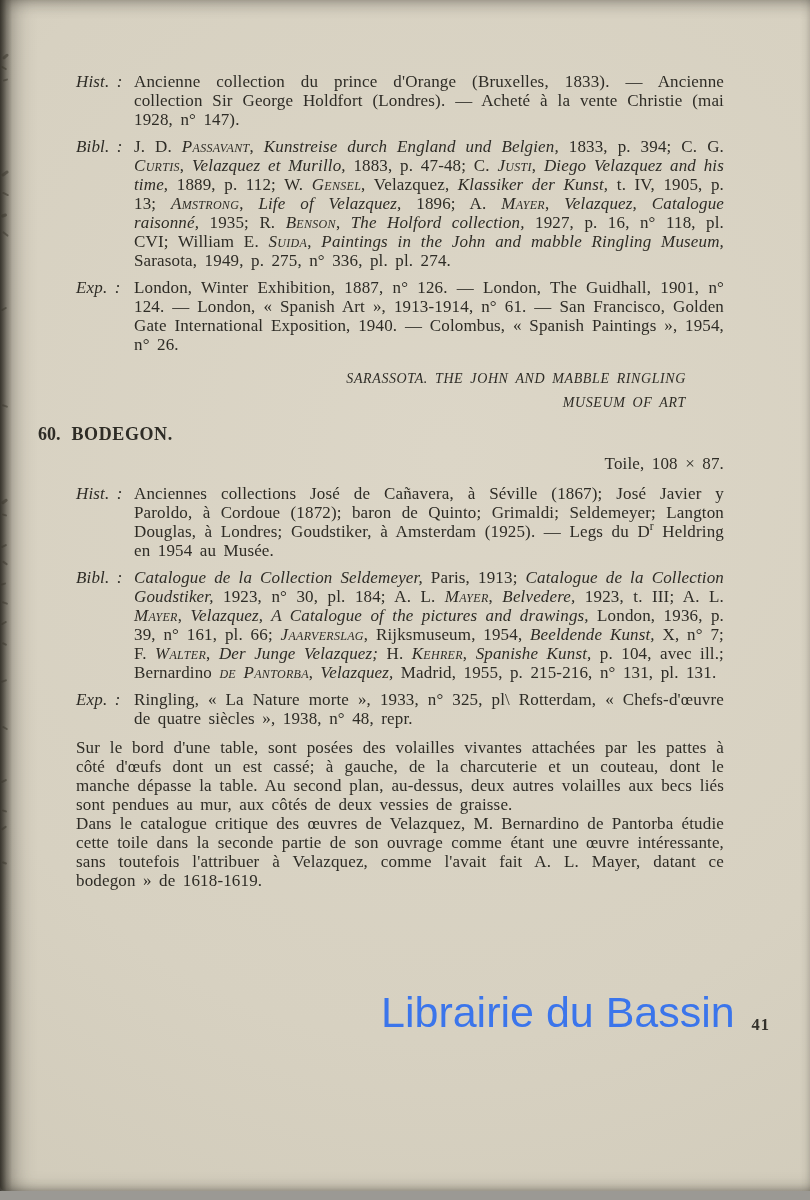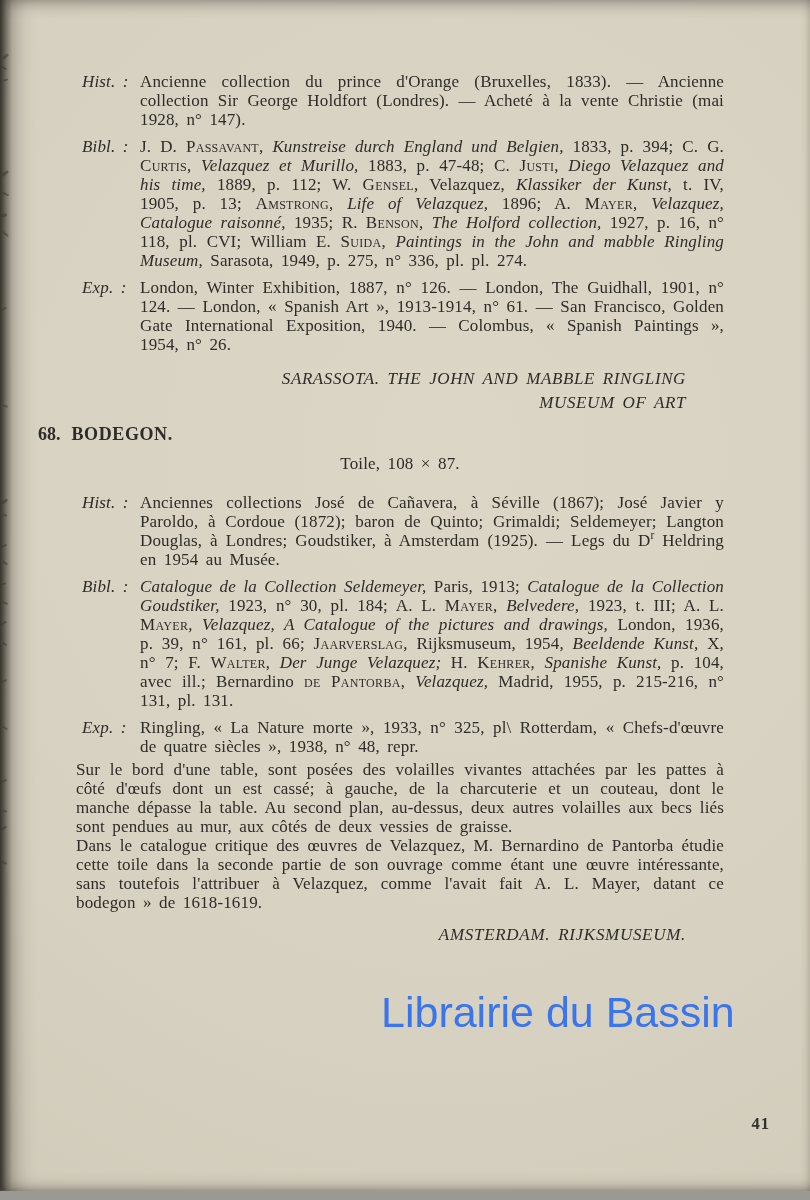--- a/index.html
+++ b/index.html
@@ -21,44 +21,44 @@
   .spine{
     position:absolute;left:0;top:0;width:12px;height:1191px;
     background:linear-gradient(90deg, rgba(45,42,35,.85) 0%, rgba(92,88,78,.45) 55%, rgba(92,88,78,0) 100%);
   }
   .bmark{position:absolute;background:rgba(58,53,43,.5);border-radius:2px;}
   .content{
     position:absolute;left:76px;top:72px;width:648px;
     font-size:17px;line-height:19px;color:#2e2c26;
     text-align:justify;word-spacing:3px;letter-spacing:.15px;
   }
-  .entry{position:relative;padding-left:58px;margin:0 0 8px 6px;}
+  .entry{position:relative;padding-left:58px;margin:0 0 8px 0;}
   .entry .lbl{position:absolute;left:0;top:0;font-style:italic;}
   .s-n{}
   .s-i{font-style:italic;}
-  .s-sc{font-variant:small-caps;letter-spacing:.3px;}
+  .s-sc{font-variant:small-caps;letter-spacing:.3px;font-style:italic;}
   .s-sup{vertical-align:super;font-size:.68em;line-height:0;}
   .heading{
     font-style:italic;text-align:right;padding-right:38px;
-    letter-spacing:.6px;margin:13px 0 10px 0;line-height:24px;font-size:17px;
+    letter-spacing:.6px;margin:13px 0 10px 0;line-height:24px;font-size:14px;
   }
   .entry-title{
     margin:0 0 10px -38px;font-weight:bold;font-size:18px;letter-spacing:.6px;
     text-align:left;
   }
   .entry-title .enum{margin-right:11px;letter-spacing:0;}
-  .medium{margin:0 0 20px 0;text-align:center;}
+  .medium{margin:0 0 11px 0;text-align:right;}
   .desc{margin:0;}
-  .desc-gap{margin-top:4px;}
+  .desc-gap{margin-top:10px;}
   .footer-museum{
     font-style:italic;text-align:right;padding-right:38px;
     letter-spacing:.7px;margin-top:13px;font-size:17px;
   }
   .pagenum{
-    position:absolute;right:40px;top:1114px;
+    position:absolute;right:40px;top:1015px;
     font-size:16.5px;letter-spacing:1px;color:#33312b;font-weight:bold;
   }
   .watermark{
     position:absolute;left:381px;top:989px;z-index:5;
     font-family:"Liberation Sans", sans-serif;
     font-size:43px;line-height:46px;color:#2b6cf0;opacity:.9;
     white-space:nowrap;letter-spacing:0;text-align:center;
   }
 </style>
 </head>
@@ -108,21 +108,21 @@
       <span>London, Winter Exhibition, 1887, n° 126. — London, The Guidhall, 1901, n° 124. — London, « Spanish Art », 1913-1914, n° 61. — San Francisco, Golden Gate International Exposition, 1940. — Colombus, « Spanish Paintings », 1954, n° 26.</span>
     </div>
 
 
     <div class="heading">
       <div>SARASSOTA. THE JOHN AND MABBLE RINGLING</div>
       <div>MUSEUM OF ART</div>
     </div>
 
     <p class="entry-title">
-      <span class="enum">68.</span><span class="ename">BODEGON.</span>
+      <span class="enum">60.</span><span class="ename">BODEGON.</span>
     </p>
 
     <p class="medium">Toile, 108 × 87.</p>
 
     <div class="entry">
       <span class="lbl">Hist. :</span>
       <span><span class="s-n">Anciennes collections José de Cañavera, à Séville (1867); José Javier y Paroldo, à Cordoue (1872); baron de Quinto; Grimaldi; Seldemeyer; Langton Douglas, à Londres; Goudstiker, à Amsterdam (1925). — Legs du D</span><span class="s-sup">r</span><span class="s-n"> Heldring en 1954 au Musée.</span></span>
     </div>
 
     <div class="entry">
@@ -131,18 +131,17 @@
     </div>
 
     <div class="entry" style="margin-bottom:0">
       <span class="lbl">Exp. :</span>
       <span>Ringling, « La Nature morte », 1933, n° 325, pl\ Rotterdam, « Chefs-d'œuvre de quatre siècles », 1938, n° 48, repr.</span>
     </div>
 
     <p class="desc desc-gap">Sur le bord d'une table, sont posées des volailles vivantes attachées par les pattes à côté d'œufs dont un est cassé; à gauche, de la charcuterie et un couteau, dont le manche dépasse la table. Au second plan, au-dessus, deux autres volailles aux becs liés sont pendues au mur, aux côtés de deux vessies de graisse.</p>
     <p class="desc">Dans le catalogue critique des œuvres de Velazquez, M. Bernardino de Pantorba étudie cette toile dans la seconde partie de son ouvrage comme étant une œuvre intéressante, sans toutefois l'attribuer à Velazquez, comme l'avait fait A. L. Mayer, datant ce bodegon » de 1618-1619.</p>
 
-    <div class="footer-museum">AMSTERDAM. RIJKSMUSEUM.</div>
   </div>
 
   <div class="pagenum">41</div>
   <div class="watermark">Librairie du Bassin</div>
 </div>
 
 </body></html>

